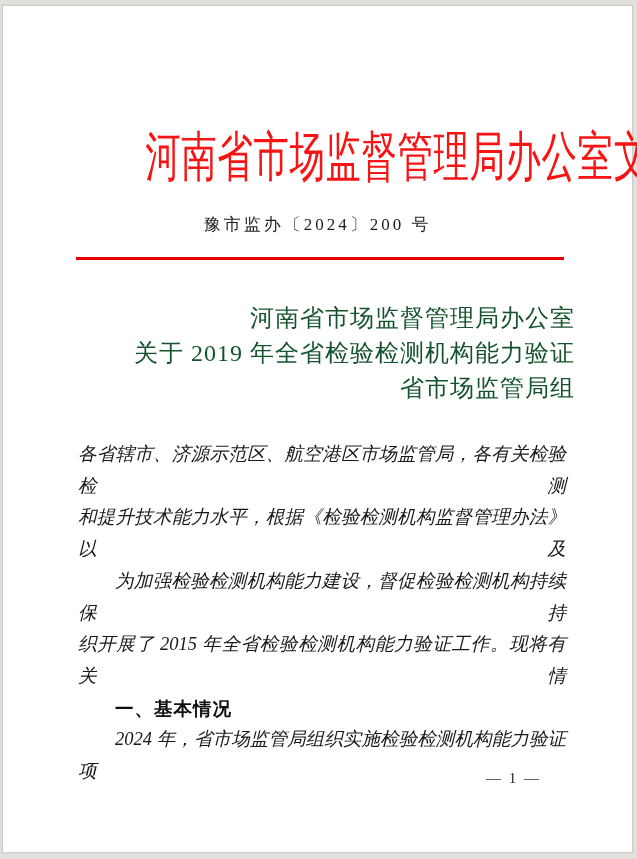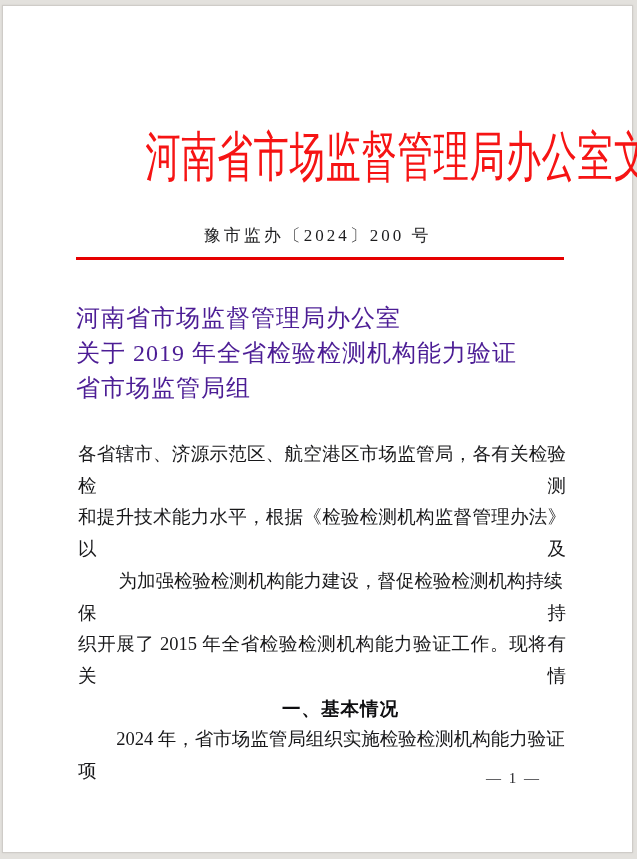--- a/index.html
+++ b/index.html
@@ -30,59 +30,60 @@
   }
   .banner .squeeze {
     display: inline-block;
     transform: scaleX(0.655);
     transform-origin: center center;
     letter-spacing: 1px;
   }
   
   .doc-number {
     position: absolute;
-    top: 220px; left: 0; width: 100%;
+    top: 209px; left: 0; width: 100%;
     text-align: center;
     font-size: 17px;
     line-height: 20px;
     letter-spacing: 3px;
     color: #1d1d1f;
   }
   
   .red-rule {
     position: absolute;
     top: 251px; left: 73px;
     width: 488px; height: 3px;
     background: #e60000;
   }
   
   .doc-title {
     position: absolute;
-    top: 295px; left: 73px; width: 488px;
-    text-align: left;
+    top: 295px; left: 84px; width: 488px;
+    text-align: right;
     font-size: 24px;
     line-height: 35px;
     letter-spacing: 1px;
-    color: #4c1d95;
+    color: #14532d;
   }
   
   .body-text {
     position: absolute;
     top: 433px; left: 75px; width: 488px;
     font-size: 18.5px;
     line-height: 31.7px;
     color: #18181a;
   }
   .body-text .line { letter-spacing: 0.5px; }
   .body-text .j {
     text-align: justify;
     text-align-last: justify;
     letter-spacing: 0;
+    font-style: italic;
   }
-  .body-text .indent { text-indent: 2em; text-align: center; }
+  .body-text .indent { text-indent: 2em; }
   .body-text .heading {
     font-family: "Liberation Sans", sans-serif;
     font-weight: bold;
     letter-spacing: 1px;
     color: #0e0e10;
   }
   
   .page-number {
     position: absolute;
     top: 763px; left: 483px;

